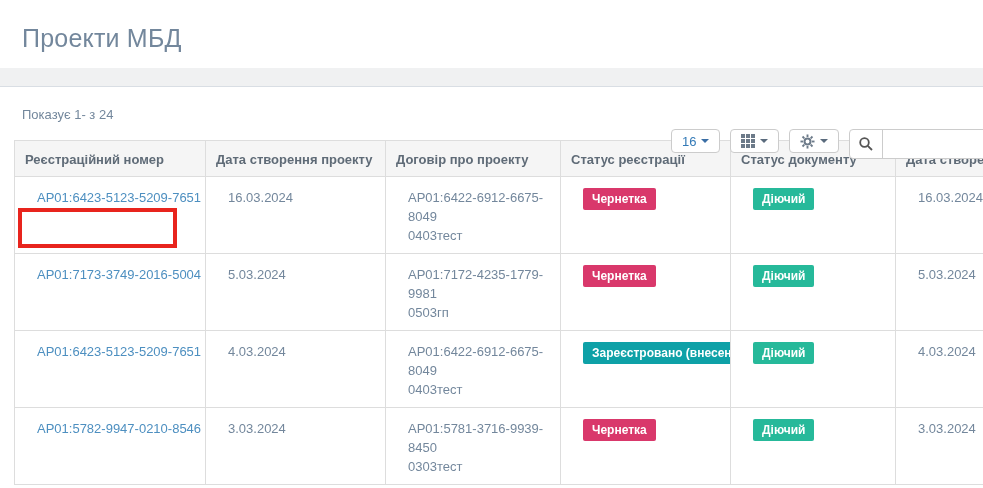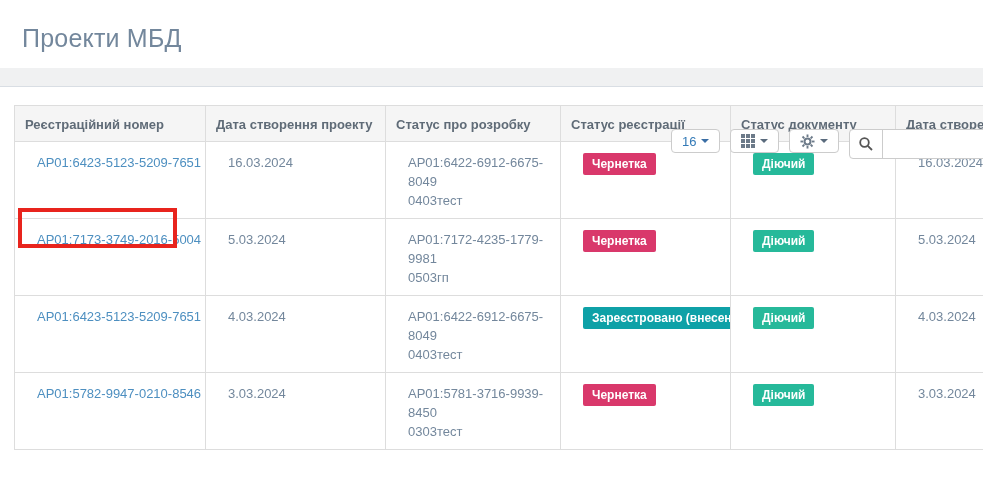--- a/index.html
+++ b/index.html
@@ -48,35 +48,36 @@
 </head>
 <body>
 
 <div class="page-head">
   <div class="page-title">Проекти МБД</div>
 </div>
 
 <div class="gray-band"></div>
 
 <div class="content">
+  <div class="info-text">Показує 1- з 24</div>
 
   <table class="grid">
     <colgroup>
       <col style="width:191px">
         <col style="width:180px">
         <col style="width:175px">
       <col style="width:170px">
         <col style="width:165px">
         <col style="width:164px">
     </colgroup>
     <thead>
       <tr>
         <th>Реєстраційний номер</th>
         <th>Дата створення проекту</th>
-        <th>Статус про розробку</th>
+        <th>Договір про проекту</th>
         <th>Статус реєстрації</th>
         <th>Статус документу</th>
         <th>Дата створення</th>
       </tr>
     </thead>
     <tbody>
   <tr>
     <td class="nowrap"><a href="#" class="reg-link">AP01:6423-5123-5209-7651</a></td>
     <td class="nowrap">16.03.2024</td>
     <td>

